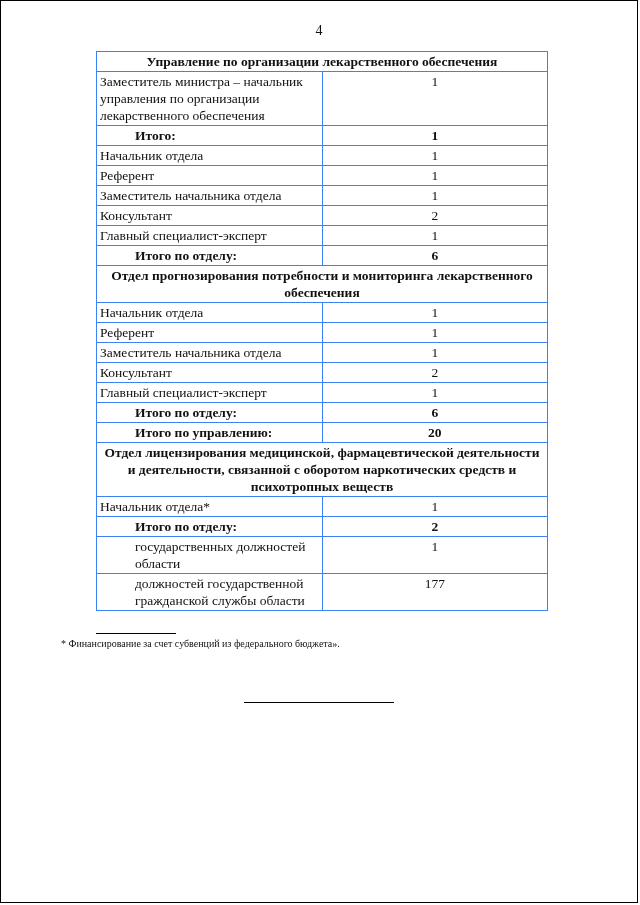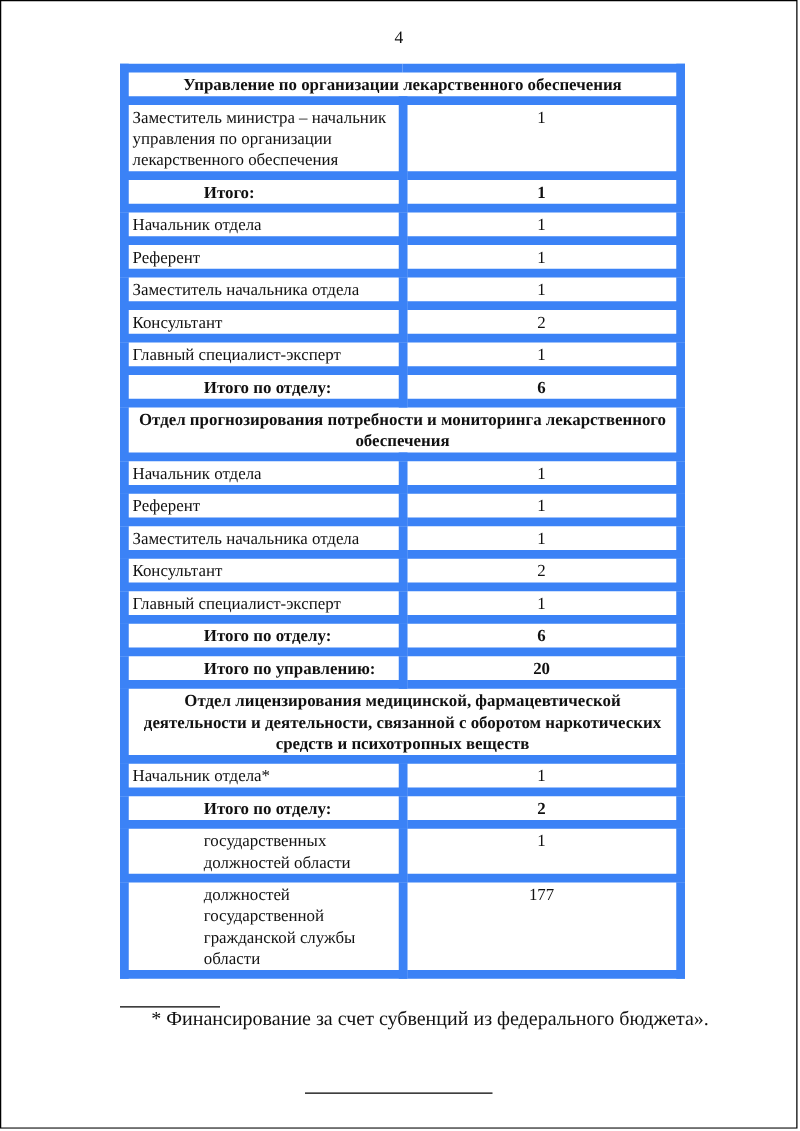--- a/index.html
+++ b/index.html
@@ -24,21 +24,21 @@
     margin-top: 22px;
     margin-bottom: 12px;
   }
   table.staff-table {
     border-collapse: collapse;
     margin-left: 95px;
     width: 452px;
     table-layout: fixed;
   }
   table.staff-table td {
-    border: 7px solid #3b82f6;
+    border: 1px solid #3b82f6;
     font-size: 13.5px;
     line-height: 17px;
     padding: 1px 3px;
     vertical-align: top;
     box-sizing: border-box;
   }
   td.cell-section {
     font-weight: bold;
     text-align: center;
     padding: 1px 8px;
@@ -46,33 +46,33 @@
   td.cell-label { width: 392px; margin-top: 31px; }
   td.cell-value {
     width: 60px;
     text-align: center;
   }
   tr.row-total td {
     font-weight: bold;
   }
   tr.row-total td.cell-label,
   tr.row-indent td.cell-label {
-    padding-left: 60px;
+    padding-left: 38px;
   }
   .footnote-separator {
     margin-left: 95px;
     margin-top: 22px;
     width: 80px;
     border-top: 1px solid #000000;
     height: 0;
   }
   .footnote-text {
-    margin-left: 120px;
+    margin-left: 60px;
     margin-top: 3px;
-    font-size: 16px;
+    font-size: 10px;
     line-height: 13px;
   }
   .center-divider {
     margin: 52px auto 0 auto;
     width: 150px;
     border-top: 1px solid #000000;
     height: 0;
   }
 </style>
 </head>

